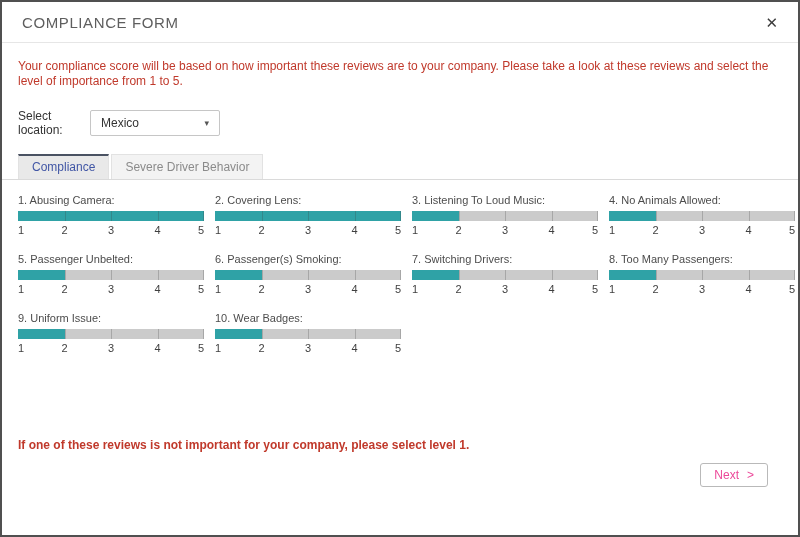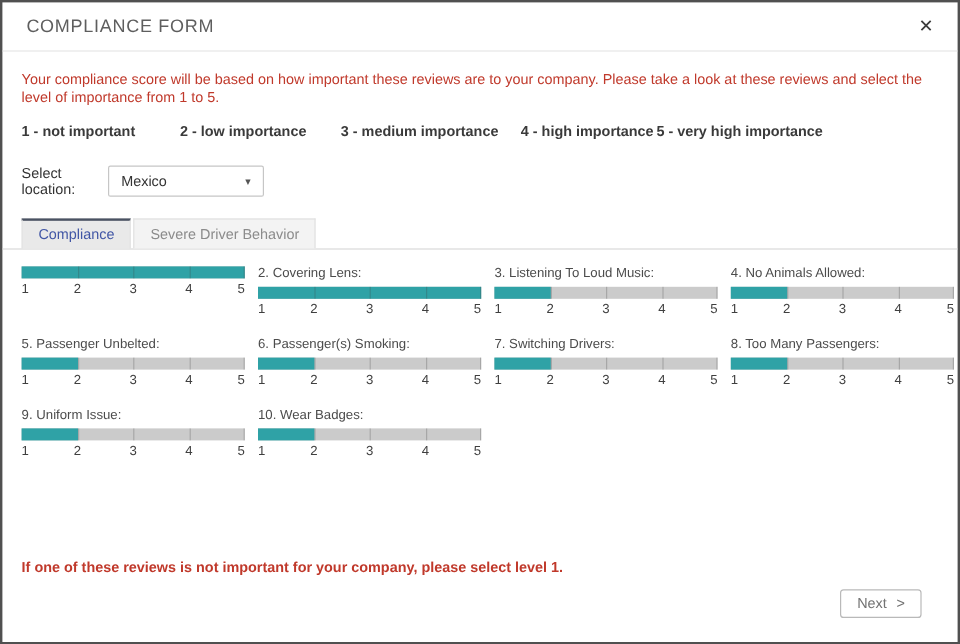--- a/index.html
+++ b/index.html
@@ -21,57 +21,51 @@
   .tab.active { border-top:2px solid #4a5262; background:#e9e9e9; color:#4156a5; padding-top:4px; }
   .grid { display:grid; grid-template-columns:repeat(4,186px); column-gap:11px; row-gap:15px; margin:14px 0 0 16px; }
   .slider-label { font-size:11px; color:#4c4c4c; margin-bottom:4px; line-height:13px; white-space:nowrap; }
   .track { position:relative; height:10px; background:#cbcbcb; }
   .fill { position:absolute; left:0; top:0; bottom:0; background:#2fa2a6; }
   .tickline { position:absolute; top:0; bottom:0; width:1px; background:rgba(60,60,60,0.25); }
   .ticks { position:relative; height:14px; margin-top:3px; font-size:11px; color:#3f3f3f; }
   .ticks span { position:absolute; top:0; transform:translateX(-50%); }
   .footnote { margin:82px 16px 0; font-size:12px; font-weight:600; color:#c0392b; line-height:15px; }
   .next-row { display:flex; justify-content:flex-end; margin:10px 30px 0 0; }
-  .next-btn { border:1px solid #b9b9b9; border-radius:3px; background:#fff; padding:4px 13px; font-size:12px; color:#737373; display:flex; gap:8px; align-items:center; cursor:pointer; }
+  .next-btn { border:1px solid #b9b9b9; border-radius:3px; background:#fff; padding:4px 13px; font-size:12px; color:#ec4899; display:flex; gap:8px; align-items:center; cursor:pointer; }
 </style>
 </head>
 <body>
 
 <div class="window">
 
   <div class="titlebar">
     <div class="title">COMPLIANCE FORM</div>
     <div class="close">✕</div>
   </div>
 
   <div class="intro">Your compliance score will be based on how important these reviews are to your company. Please take a look at these reviews and select the level of importance from 1 to 5.</div>
 
-  <div class="legend">
-      <span style="left: 0px;">1 - not important</span>
-      <span style="left: 132px;">2 - low importance</span>
-      <span style="left: 266px;">3 - medium importance</span>
-      <span style="left: 416px;">4 - high importance</span>
-      <span style="left: 529px;">5 - very high importance</span>
-    </div>
 
   <div class="loc-row">
     <div class="loc-label">Select location:</div>
     <div class="dropdown">
       <span>Mexico</span>
       <span class="dd-arrow">▾</span>
     </div>
   </div>
 
   <div class="tabstrip">
       <div class="tab active">Compliance</div>
       <div class="tab">Severe Driver Behavior</div>
     </div>
 
   <div class="grid">
       <div>
+        <div class="slider-label">1. Abusing Camera:</div>
         <div class="track">
           <div class="fill" style="width: 100%;"></div>
           <div class="tickline" style="left: 25%;"></div>
           <div class="tickline" style="left: 50%;"></div>
           <div class="tickline" style="left: 75%;"></div>
           <div class="tickline" style="left: 99.5%;"></div>
         </div>
         <div class="ticks">
           <span style="left: 0px; transform: none;">1</span>
           <span style="left: 25%;">2</span>

